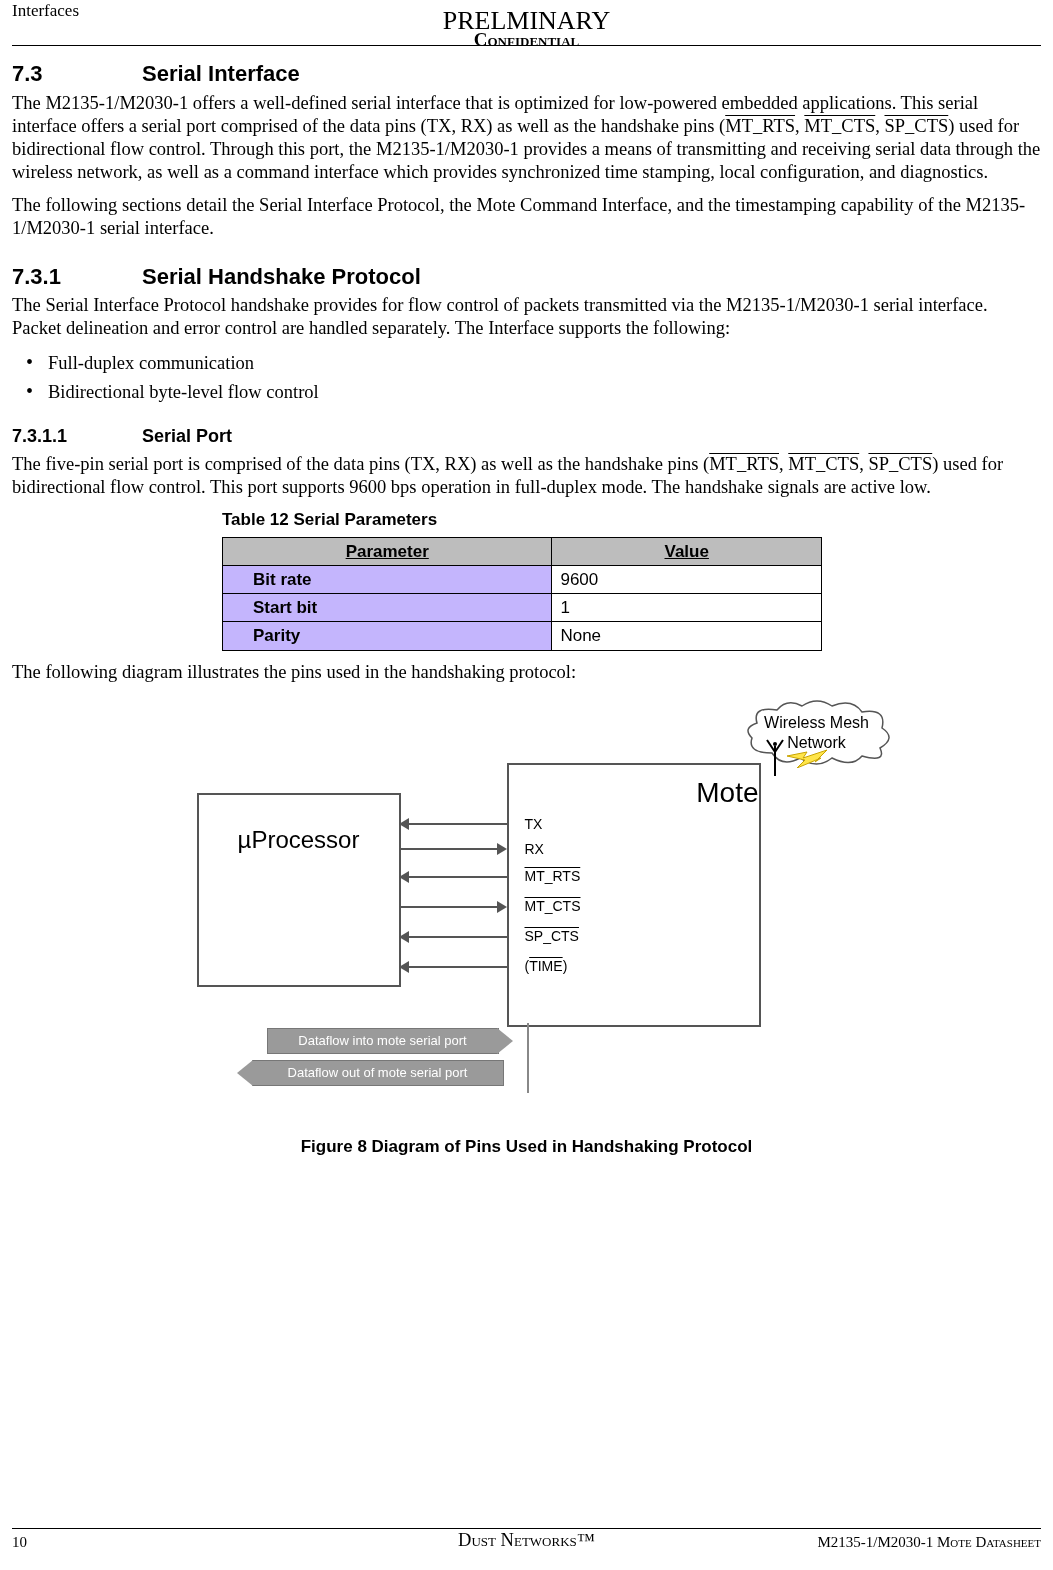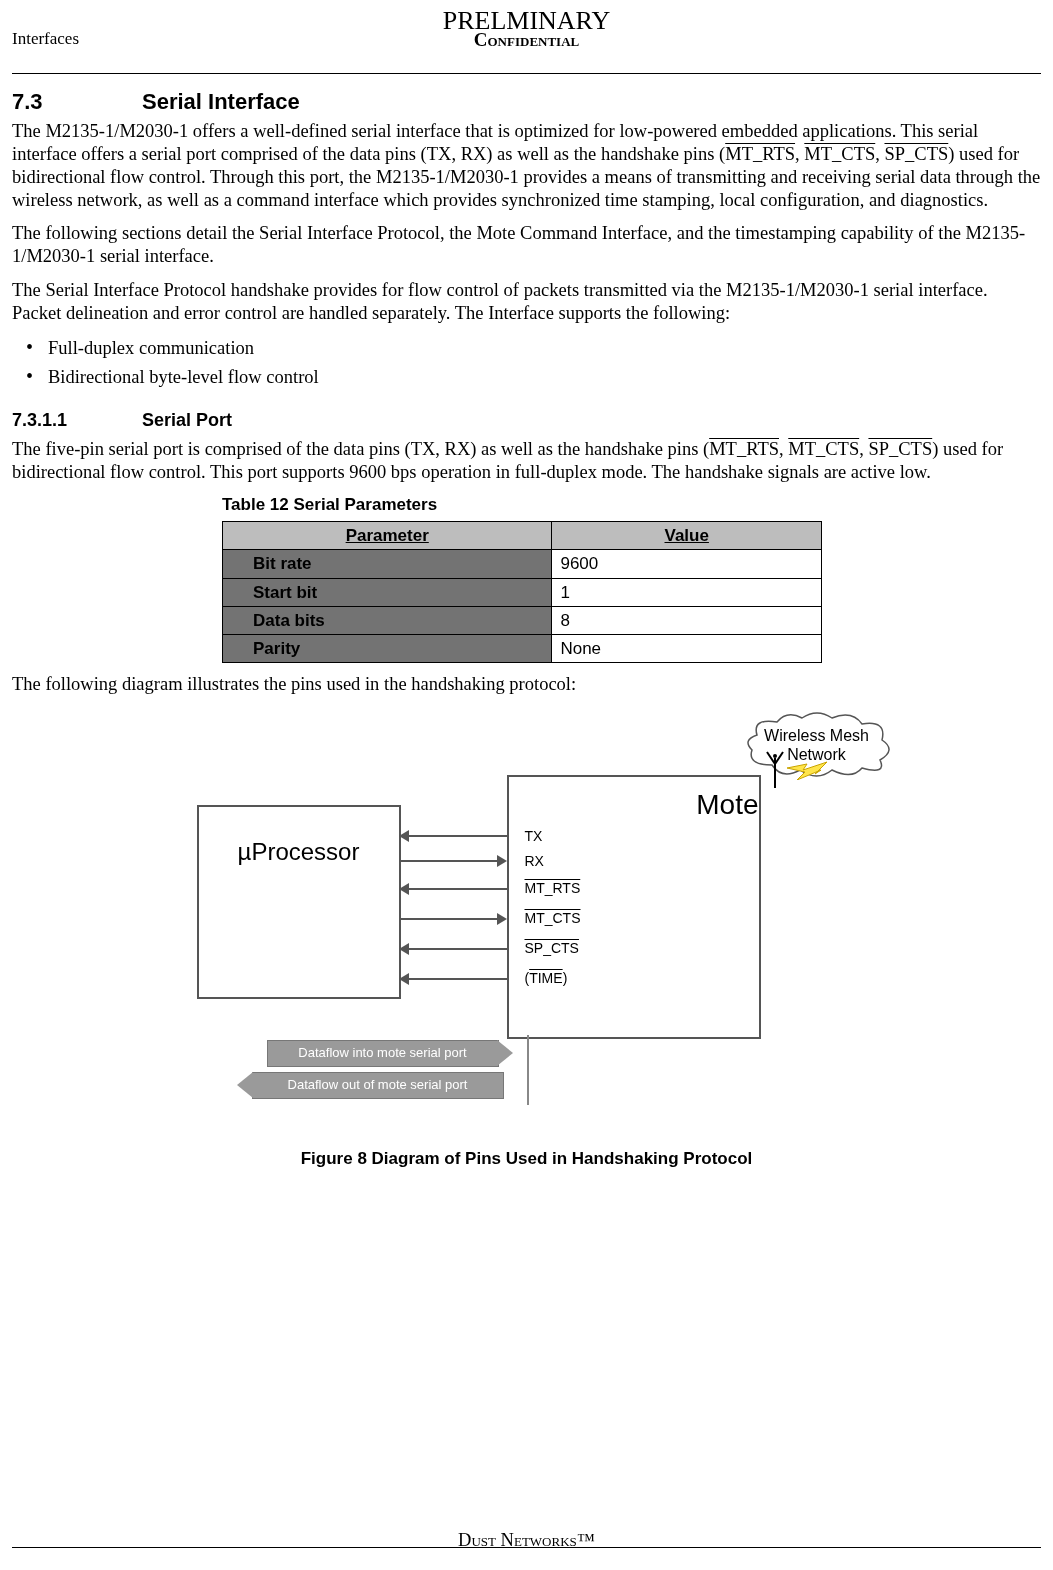--- a/index.html
+++ b/index.html
@@ -25,21 +25,20 @@
     top: 5px;
     left: 0; right: 0;
     text-align: center;
     font-size: 26px;
     font-family: "Times New Roman", serif;
   }
   .header-row {
     display: flex;
     justify-content: space-between;
     align-items: baseline;
-    padding-top: 28px;
     font-size: 17px;
   }
   .header-left { font-family: "Times New Roman", serif; }
   .header-center {
     position: absolute;
     left: 0; right: 0;
     text-align: center;
     font-variant: small-caps;
     font-weight: bold;
     font-size: 19px;
@@ -85,21 +84,21 @@
     width: 100%;
     font-family: Arial, Helvetica, sans-serif;
     font-size: 17px;
   }
   table.params th, table.params td {
     border: 1px solid #000;
     padding: 3px 8px;
     text-align: left;
   }
   table.params th { background: #bdbdbd; font-weight: bold; text-align: center; text-decoration: underline; }
-  table.params td.param { background: #737373; font-weight: bold; width: 55%; padding-left: 30px; }
+  table.params td.param { background: #c4b5fd; font-weight: bold; width: 55%; padding-left: 30px; }
   .figure {
     margin: 14px auto 0 auto;
     text-align: center;
   }
   .fig-caption {
     font-family: Arial, Helvetica, sans-serif;
     font-weight: bold;
     font-size: 17px;
     margin-top: 18px;
     text-align: center;
@@ -179,20 +178,23 @@
   <hr class="rule" style="margin-top:24px;">
 
   <h2 class="section">
     <span class="num">7.3</span><span>Serial Interface</span>
   </h2>
   <p>
     <span>The M2135-1/M2030-1 offers a well-defined serial interface that is optimized for low-powered embedded applications. This serial interface offers a serial port comprised of the data pins (TX, RX) as well as the handshake pins (</span><span class="overline">MT_RTS</span>, <span class="overline">MT_CTS</span>, <span class="overline">SP_CTS</span><span>) used for bidirectional flow control. Through this port, the M2135-1/M2030-1 provides a means of transmitting and receiving serial data through the wireless network, as well as a command interface which provides synchronized time stamping, local configuration, and diagnostics.</span>
   </p>
   <p>The following sections detail the Serial Interface Protocol, the Mote Command Interface, and the timestamping capability of the M2135-1/M2030-1 serial interface.</p>
 
+  <h3 class="subsection">
+    <span class="num">7.3.1</span><span>Serial Handshake Protocol</span>
+  </h3>
   <p>The Serial Interface Protocol handshake provides for flow control of packets transmitted via the M2135-1/M2030-1 serial interface. Packet delineation and error control are handled separately. The Interface supports the following:</p>
   <ul class="bullets">
     <li>Full-duplex communication</li>
     <li>Bidirectional byte-level flow control</li>
   </ul>
 
   <h4 class="subsub">
     <span class="num">7.3.1.1</span><span>Serial Port</span>
   </h4>
   <p>
@@ -209,24 +211,20 @@
       </tr>
       <tr>
             <td class="param">Bit rate</td>
             <td>9600</td>
           </tr>
       <tr>
             <td class="param">Start bit</td>
             <td>1</td>
           </tr>
       <tr>
-            <td class="param">Data bits</td>
-            <td>8</td>
-          </tr>
-      <tr>
             <td class="param">Parity</td>
             <td>None</td>
           </tr>
     </tbody>
       </table>
   </div>
 
   <p>The following diagram illustrates the pins used in the handshaking protocol:</p>
 
   <div class="figure">
@@ -288,17 +286,21 @@
       <div class="flow-label flow1">Dataflow into mote serial port</div>
       <div class="flow-arrow-r" style="left:310px; top:330px;"></div>
       <div class="flow-label flow2">Dataflow out of mote serial port</div>
       <div class="flow-arrow-l" style="left:50px; top:362px;"></div>
     </div>
     <div class="fig-caption">Figure 8    Diagram of Pins Used in Handshaking Protocol</div>
   </div>
 
   <div class="footer">
     <hr class="thin">
+    <div class="footer-row">
+      <span>10</span>
+      <span style="font-variant:small-caps;">M2135-1/M2030-1 Mote Datasheet</span>
+    </div>
     <div class="footer-center" style="bottom:0; top:auto;">
       <span style="font-variant:small-caps;">Dust Networks™</span>
     </div>
   </div>
 </div>
 
 </body></html>

